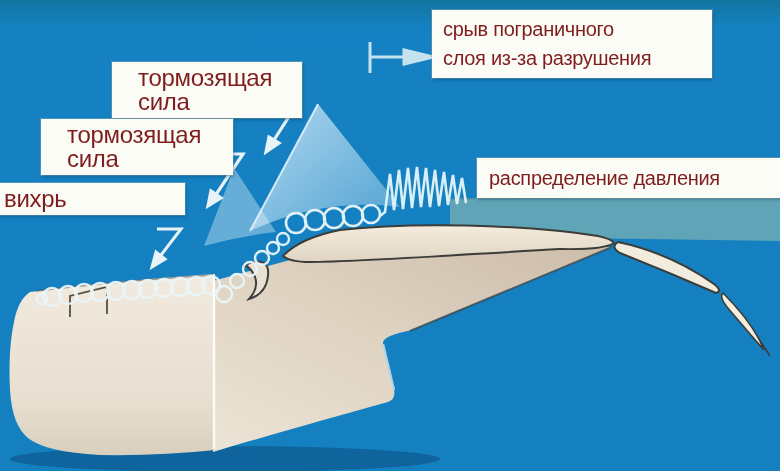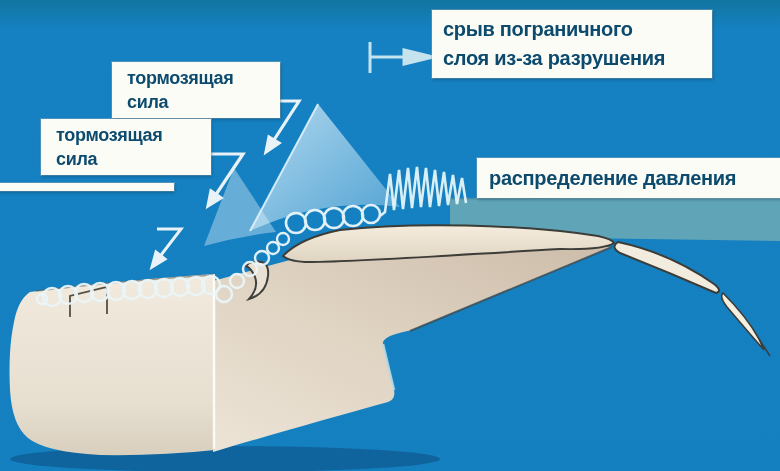--- a/index.html
+++ b/index.html
@@ -3,27 +3,27 @@
 <meta charset="utf-8">
 <style>
   html,body{margin:0;padding:0;background:#222;}
   #stage{
     position:relative;width:780px;height:471px;overflow:hidden;
     font-family:"Liberation Sans", sans-serif;
     background:#1581c2;
   }
   #art{position:absolute;left:0;top:0;width:780px;height:471px;display:block;}
   .label{
-    position:absolute;background:#fcfcf7;color:#0c4a6e;
-    font-weight:bold;letter-spacing:-0.3px;
+    position:absolute;background:#fcfcf7;color:#7f1d1d;
+    font-weight:normal;letter-spacing:-0.3px;
     box-shadow:1px 2px 3px rgba(0,40,70,.30), 0 0 0 1px rgba(190,190,180,.35);
     white-space:nowrap;
   }
   .label .ln{display:block;}
-  .lab-small{font-size:18px;line-height:24px;padding:4px 15px;}
+  .lab-small{font-size:24px;line-height:24px;padding:4px 26px;}
   .lab-big{font-size:20px;line-height:29px;padding:5px 11px;}
   .lab-one{font-size:20px;line-height:28px;padding:6px 12px;}
 </style>
 </head>
 <body>
 
 <div id="stage">
 
   <svg id="art" viewBox="0 0 780 471">
     <defs>
@@ -149,20 +149,21 @@
     <span class="ln">тормозящая</span>
     <span class="ln">сила</span>
   </div>
 
   <div class="label lab-small" style="left:41px;top:119px;width:140px;">
     <span class="ln">тормозящая</span>
     <span class="ln">сила</span>
   </div>
 
   <div class="label lab-small" style="left:-8px;top:183px;width:155px;padding-left:12px;">
+    <span class="ln">вихрь</span>
   </div>
 
   <div class="label lab-big" style="left:432px;top:10px;width:258px;">
     <span class="ln">срыв пограничного</span>
     <span class="ln">слоя из-за разрушения</span>
   </div>
 
   <div class="label lab-one" style="left:477px;top:158px;width:290px;">
     <span class="ln">распределение давления</span>
   </div>

